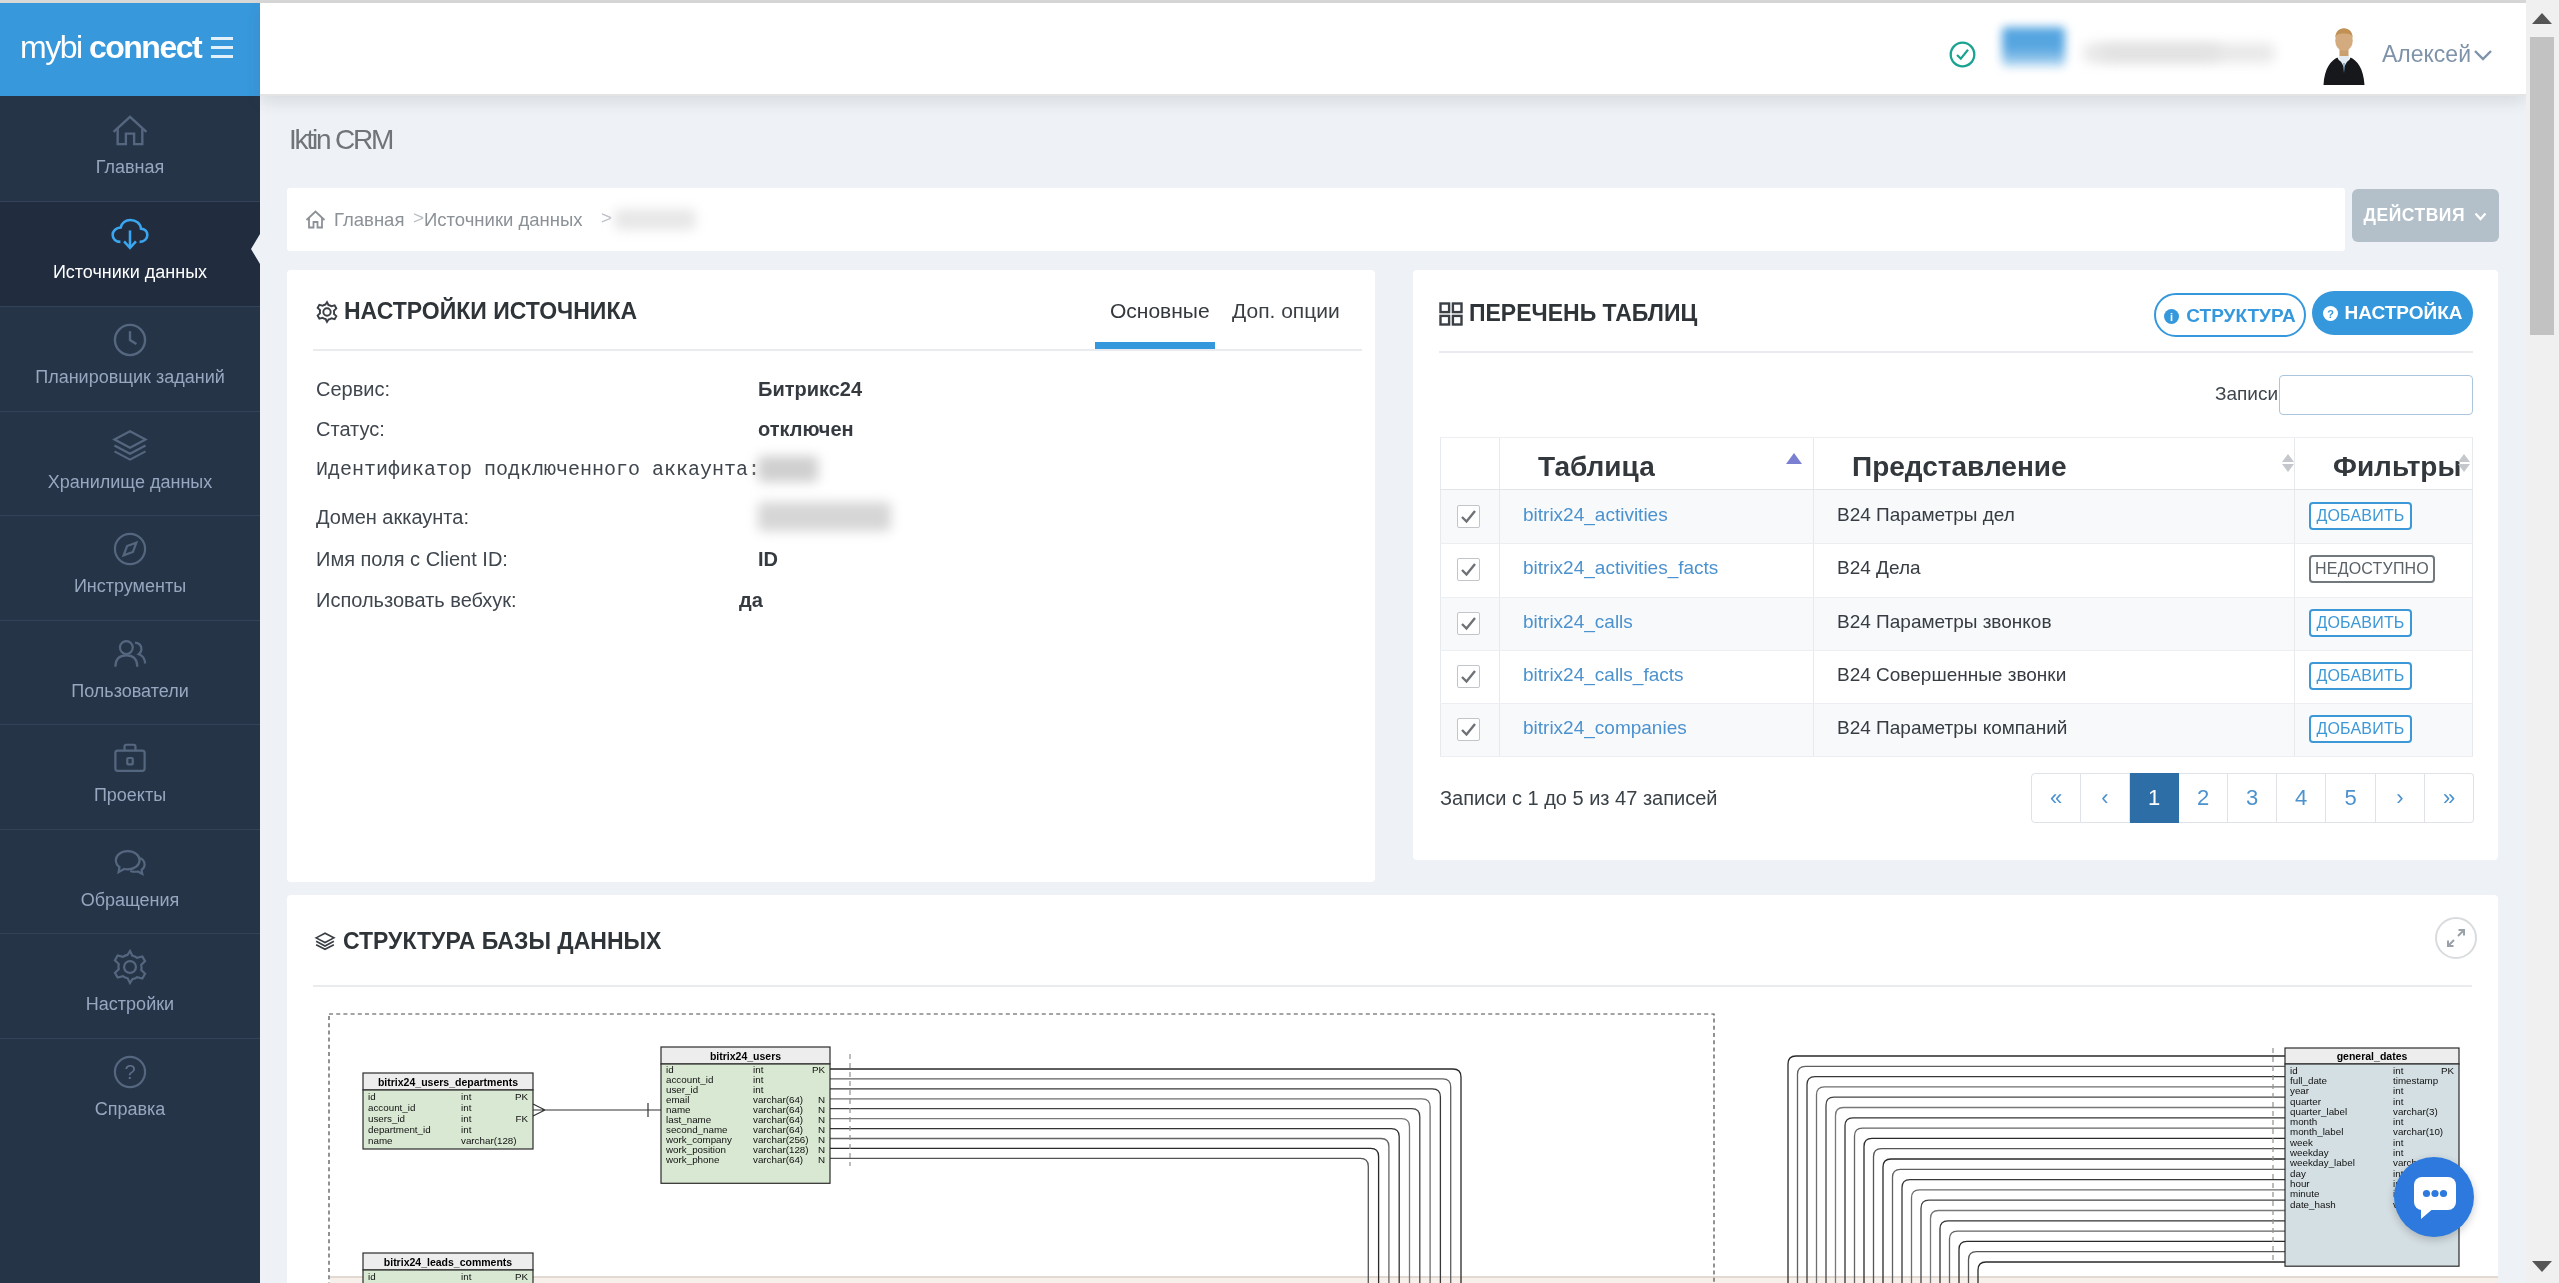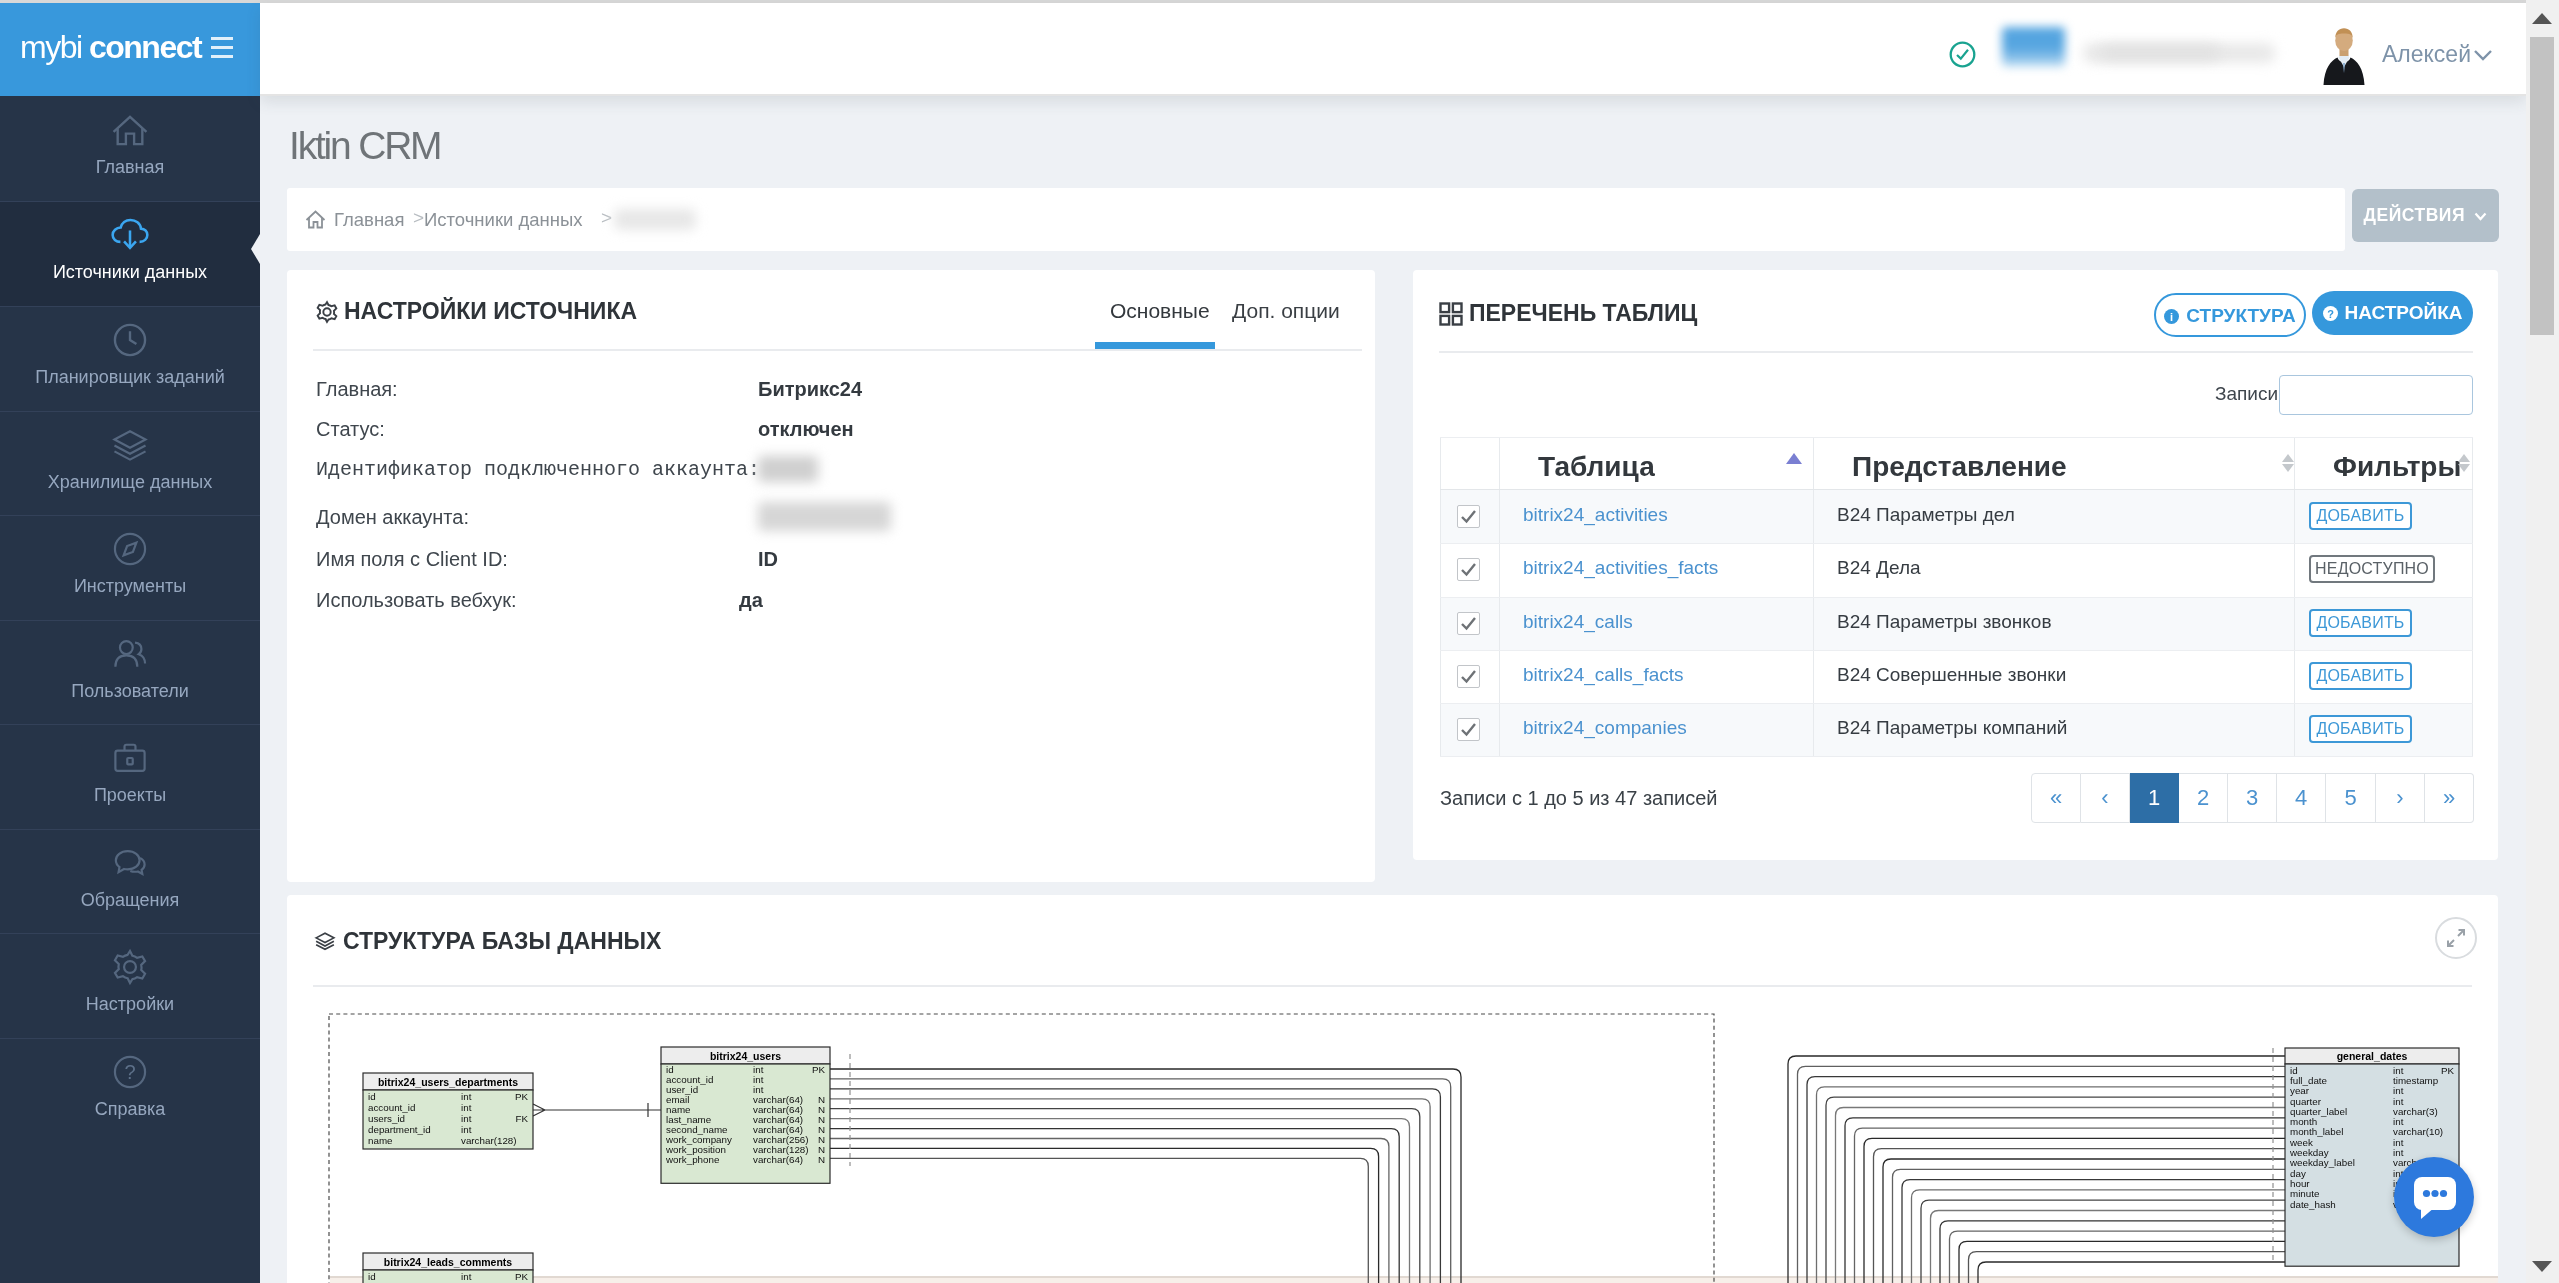--- a/index.html
+++ b/index.html
@@ -15,21 +15,21 @@
 #burger { position:absolute; left:211px; top:32px; width:22px; height:24px; }
 #burger span { position:absolute; left:0; width:22px; height:3px; background:rgba(255,255,255,.85); }
 .nav-item { position:absolute; left:0; width:260px; border-top:1px solid #334159; }
 .nav-item .ico { position:absolute; left:109px; top:12px; width:42px; height:42px; }
 .nav-item .lbl { position:absolute; left:0; top:60px; width:260px; text-align:center; font-size:18px; color:#96a7bf; }
 .nav-item.active { background:#212d3f; }
 .nav-item.active .lbl { color:#ffffff; }
 #notch { right:0; top:231px; width:0; height:0; border-top:15px solid transparent; border-bottom:15px solid transparent; border-right:9px solid #eef1f5; }
 #header { left:260px; top:3px; width:2266px; height:93px; background:#fff; border-bottom:2px solid #e4e4e4; box-shadow:0 6px 14px rgba(60,70,85,0.12); }
 .card { position:absolute; background:#fff; border-radius:4px; }
-#pagetitle { position:absolute; left:289px; top:124px; font-size:39px; font-weight:400; color:#6f7478; letter-spacing:-2.2px; }
+#pagetitle { position:absolute; left:289px; top:124px; font-size:28px; font-weight:400; color:#6f7478; letter-spacing:-2.2px; }
 #breadbar { left:287px; top:188px; width:2058px; height:63px; background:#fff; border-radius:3px; }
 .bc-txt { position:absolute; top:21px; font-size:18.5px; color:#8b9197; }
 .bc-sep { position:absolute; top:19px; font-size:19px; color:#b7bcc1; }
 #btn-actions { position:absolute; left:2352px; top:189px; width:147px; height:53px; background:#b3c0ca; border-radius:6px; color:#fff; font-size:17.5px; font-weight:700; text-align:center; line-height:53px; letter-spacing:0.5px; }
 .cardtitle { position:absolute; font-size:23px; font-weight:700; color:#2f3439; letter-spacing:0px; }
 .carddiv { position:absolute; height:2px; background:#e9ebee; }
 .blur { filter:blur(6px); position:absolute; }
 .kv-l { position:absolute; left:29px; font-size:20px; color:#3f464d; }
 .kv-v { position:absolute; left:471px; font-size:20px; font-weight:700; color:#343a40; }
 .tab { position:absolute; font-size:21px; color:#33383d; }
@@ -185,21 +185,21 @@
 <div class="card" style="left:287px;top:270px;width:1088px;height:612px;">
   <svg class="abs" style="left:27px;top:29px;" width="26" height="26" viewBox="0 0 46 46" fill="none" stroke="#3a3f45" stroke-width="3.4">
       <circle cx="23" cy="23" r="6.5"></circle>
       <path d="M23 5.5 l2.6 5.2 a13 13 0 0 1 5.2 2.2 l5.7-1.5 l3 5.2 l-4.2 4.1 a13 13 0 0 1 0 5.6 l4.2 4.1 l-3 5.2 l-5.7-1.5 a13 13 0 0 1-5.2 2.2 L23 40.5 l-2.6-5.2 a13 13 0 0 1-5.2-2.2 l-5.7 1.5 l-3-5.2 l4.2-4.1 a13 13 0 0 1 0-5.6 L6.5 15.6 l3-5.2 l5.7 1.5 a13 13 0 0 1 5.2-2.2 Z"></path>
     </svg>
   <div class="cardtitle" style="left:57px;top:28px;">НАСТРОЙКИ ИСТОЧНИКА</div>
   <div class="tab" style="left:823px;top:29px;">Основные</div>
   <div class="tab" style="left:945px;top:29px;color:#3a3f44;">Доп. опции</div>
   <div class="abs" style="left:808px;top:72px;width:120px;height:7px;background:#3598dc;"></div>
   <div class="carddiv" style="left:26px;top:79px;width:1049px;"></div>
-  <div class="kv-l" style="top:108px;">Главная:</div>               
+  <div class="kv-l" style="top:108px;">Сервис:</div>               
     <div class="kv-v" style="top:108px;left:471px;">Битрикс24</div>
   <div class="kv-l" style="top:148px;">Статус:</div>               
     <div class="kv-v" style="top:148px;left:471px;">отключен</div>
   <div class="kv-l" style="top:188px;font-family:Liberation Mono, monospace;">Идентификатор подключенного аккаунта:</div>
   <div class="blur" style="left:471px;top:186px;width:60px;height:26px;background:#cfcfcf;border-radius:4px;"></div>
   <div class="kv-l" style="top:236px;text-align:right;">Домен аккаунта:</div>
   <div class="blur" style="left:471px;top:232px;width:133px;height:29px;background:#d6d6d6;border-radius:4px;"></div>
   <div class="kv-l" style="top:278px;">Имя поля с Client ID:</div> 
     <div class="kv-v" style="top:278px;left:471px;">ID</div>
   <div class="kv-l" style="top:319px;">Использовать вебхук:</div>  

